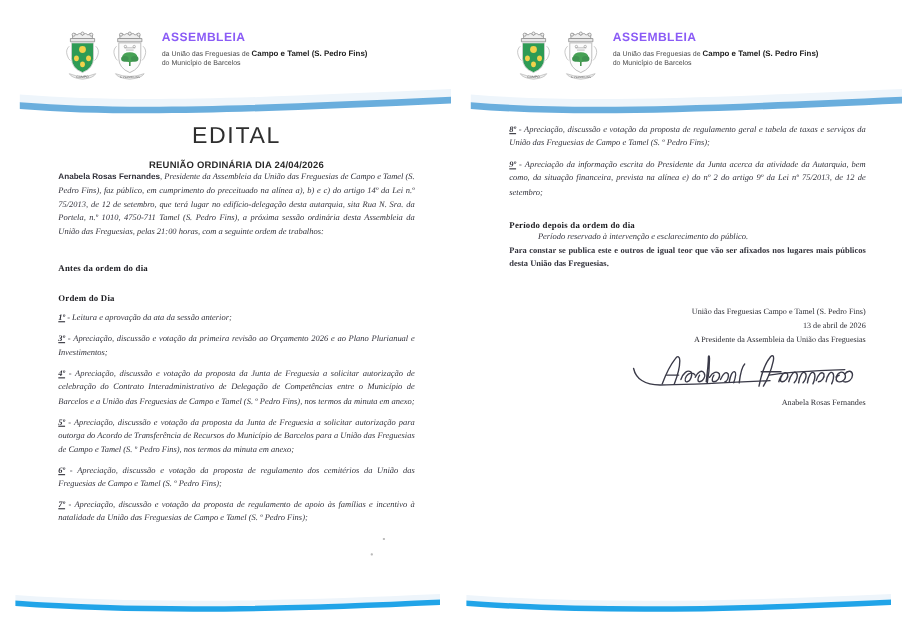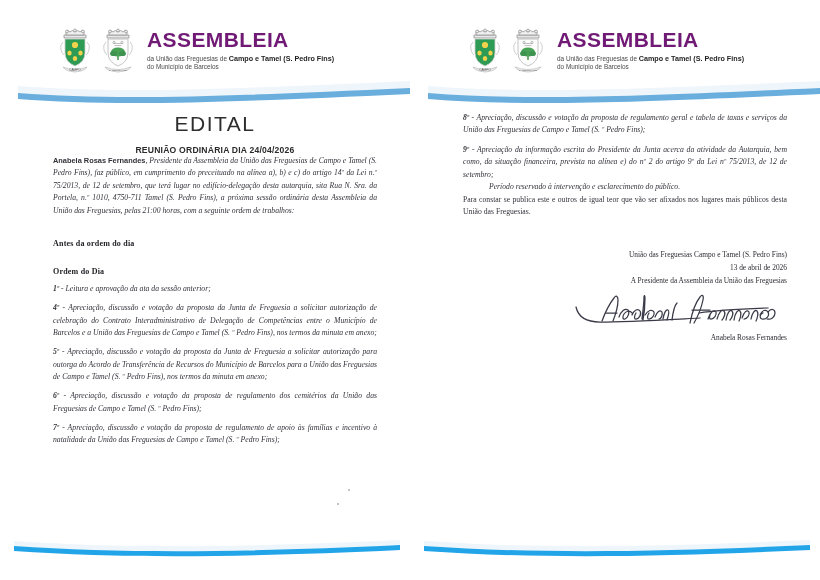--- a/index.html
+++ b/index.html
@@ -39,23 +39,23 @@
     display: flex;
     align-items: flex-start;
   }
   .crests { display: flex; align-items: flex-start; }
   .crest { width: 40px; height: 50px; }
   .crest + .crest { margin-left: 3px; }
   .brand { margin-left: 9px; padding-top: 5px; }
   .brand-title {
     font-family: "Liberation Sans", sans-serif;
     font-weight: bold;
-    font-size: 21px;
+    font-size: 11px;
     letter-spacing: 0.4px;
-    color: #701a75;
+    color: #8b5cf6;
     line-height: 1;
   }
   .brand-sub1 {
     font-family: "Liberation Sans", sans-serif;
     font-size: 6.4px;
     color: #4a4a4a;
     margin-top: 3.5px;
     line-height: 1.25;
   }
   .brand-sub1 b { color: #1f1f1f; font-size: 7.2px; }
@@ -115,40 +115,41 @@
     text-align: justify;
     color: #31313a;
     margin: 0;
   }
   p.body-ro {
     font-size: 7.7px;
     line-height: 1.62;
     text-align: justify;
     color: #31313a;
     margin: 0;
+    font-weight: bold;
   }
   .intro { margin-top: 22px; }
   .intro b { font-family: "Liberation Sans", sans-serif; font-style: normal; font-weight: bold; font-size: 7.4px; }
 
   .sec-head {
     font-weight: bold;
     font-size: 8px;
     color: #1d1d22;
     margin: 0;
     letter-spacing: 0.2px;
   }
   .sec-head.antes { margin-top: 22px; }
   .sec-head.ordem { margin-top: 19px; }
 
   .indented { margin-top: 5px; padding-left: 26px; }
 
   .agenda { margin-top: 7px; }
   .agenda .item { margin-top: 6.5px; }
   .agenda .item:first-child { margin-top: 0; }
-  .num { font-weight: bold; font-style: italic; }
+  .num { font-weight: bold; font-style: italic; text-decoration: underline; }
 
   
   .doc2 {
     position: absolute;
     left: 53px;
     right: 33px;
     top: 112px;
   }
   .doc2 .item { margin-top: 7px; }
   .doc2 .item:first-child { margin-top: 0; }
@@ -248,20 +249,21 @@
         <h1 class="doc-title">EDITAL</h1>
         <div class="doc-subtitle">REUNIÃO ORDINÁRIA DIA 24/04/2026</div>
 
         <p class="body-it intro"><b>Anabela Rosas Fernandes</b><span>, Presidente da Assembleia da União das Freguesias de Campo e Tamel (S. Pedro Fins), faz público, em cumprimento do preceituado na alínea a), b) e c) do artigo 14º da Lei n.º 75/2013, de 12 de setembro, que terá lugar no edifício-delegação desta autarquia, sita Rua N. Sra. da Portela, n.º 1010, 4750-711 Tamel (S. Pedro Fins), a próxima sessão ordinária desta Assembleia da União das Freguesias, pelas 21:00 horas, com a seguinte ordem de trabalhos:</span></p>
 
         <div class="sec-head antes">Antes da ordem do dia</div>
 
         <div class="sec-head ordem">Ordem do Dia</div>
         <div class="agenda">
           <p class="body-it item"><span class="num">1º</span><span> - Leitura e aprovação da ata da sessão anterior;</span></p>
+          <p class="body-it item"><span class="num">3º</span><span> - Apreciação, discussão e votação da primeira revisão ao Orçamento 2026 e ao Plano Plurianual e Investimentos;</span></p>
           <p class="body-it item"><span class="num">4º</span><span> - Apreciação, discussão e votação da proposta da Junta de Freguesia a solicitar autorização de celebração do Contrato Interadministrativo de Delegação de Competências entre o Município de Barcelos e a União das Freguesias de Campo e Tamel (S. º Pedro Fins), nos termos da minuta em anexo;</span></p>
           <p class="body-it item"><span class="num">5º</span><span> - Apreciação, discussão e votação da proposta da Junta de Freguesia a solicitar autorização para outorga do Acordo de Transferência de Recursos do Município de Barcelos para a União das Freguesias de Campo e Tamel (S. º Pedro Fins), nos termos da minuta em anexo;</span></p>
           <p class="body-it item"><span class="num">6º</span><span> - Apreciação, discussão e votação da proposta de regulamento dos cemitérios da União das Freguesias de Campo e Tamel (S. º Pedro Fins);</span></p>
           <p class="body-it item"><span class="num">7º</span><span> - Apreciação, discussão e votação da proposta de regulamento de apoio às famílias e incentivo à natalidade da União das Freguesias de Campo e Tamel (S. º Pedro Fins);</span></p>
         </div>
       </div>
 
       <div class="speck" style="left:348px; top:489px;"></div>
       <div class="speck" style="left:337px; top:503px;"></div>
 
@@ -333,20 +335,21 @@
         <path d="M18 6 C120 14, 230 9, 410 1 L410 9 C230 17, 120 22, 18 14 Z" fill="#eef5fb"></path>
         <path d="M18 13 C120 21, 230 16, 410 8 L410 14 C230 22, 120 27, 18 19 Z" fill="#6aaedd"></path>
       </svg>
 
       <div class="doc2">
         <div class="agenda" style="margin-top:0;">
           <p class="body-it item"><span class="num">8º</span><span> - Apreciação, discussão e votação da proposta de regulamento geral e tabela de taxas e serviços da União das Freguesias de Campo e Tamel (S. º Pedro Fins);</span></p>
           <p class="body-it item"><span class="num">9º</span><span> - Apreciação da informação escrita do Presidente da Junta acerca da atividade da Autarquia, bem como, da situação financeira, prevista na alínea e) do nº 2 do artigo 9º da Lei nº 75/2013, de 12 de setembro;</span></p>
         </div>
 
+        <div class="sec-head periodo">Período depois da ordem do dia</div>
         <p class="body-it indented">Período reservado à intervenção e esclarecimento do público.</p>
 
         <p class="body-ro closing">Para constar se publica este e outros de igual teor que vão ser afixados nos lugares mais públicos desta União das Freguesias.</p>
 
         <div class="sign-block">
           <div>União das Freguesias Campo e Tamel (S. Pedro Fins)</div>
           <div>13 de abril de 2026</div>
           <div>A Presidente da Assembleia da União das Freguesias</div>
           <svg class="sign-sig" viewBox="0 0 215 40">
             <g fill="none" stroke="#3a3a48" stroke-width="1.25" stroke-linecap="round" stroke-linejoin="round">

